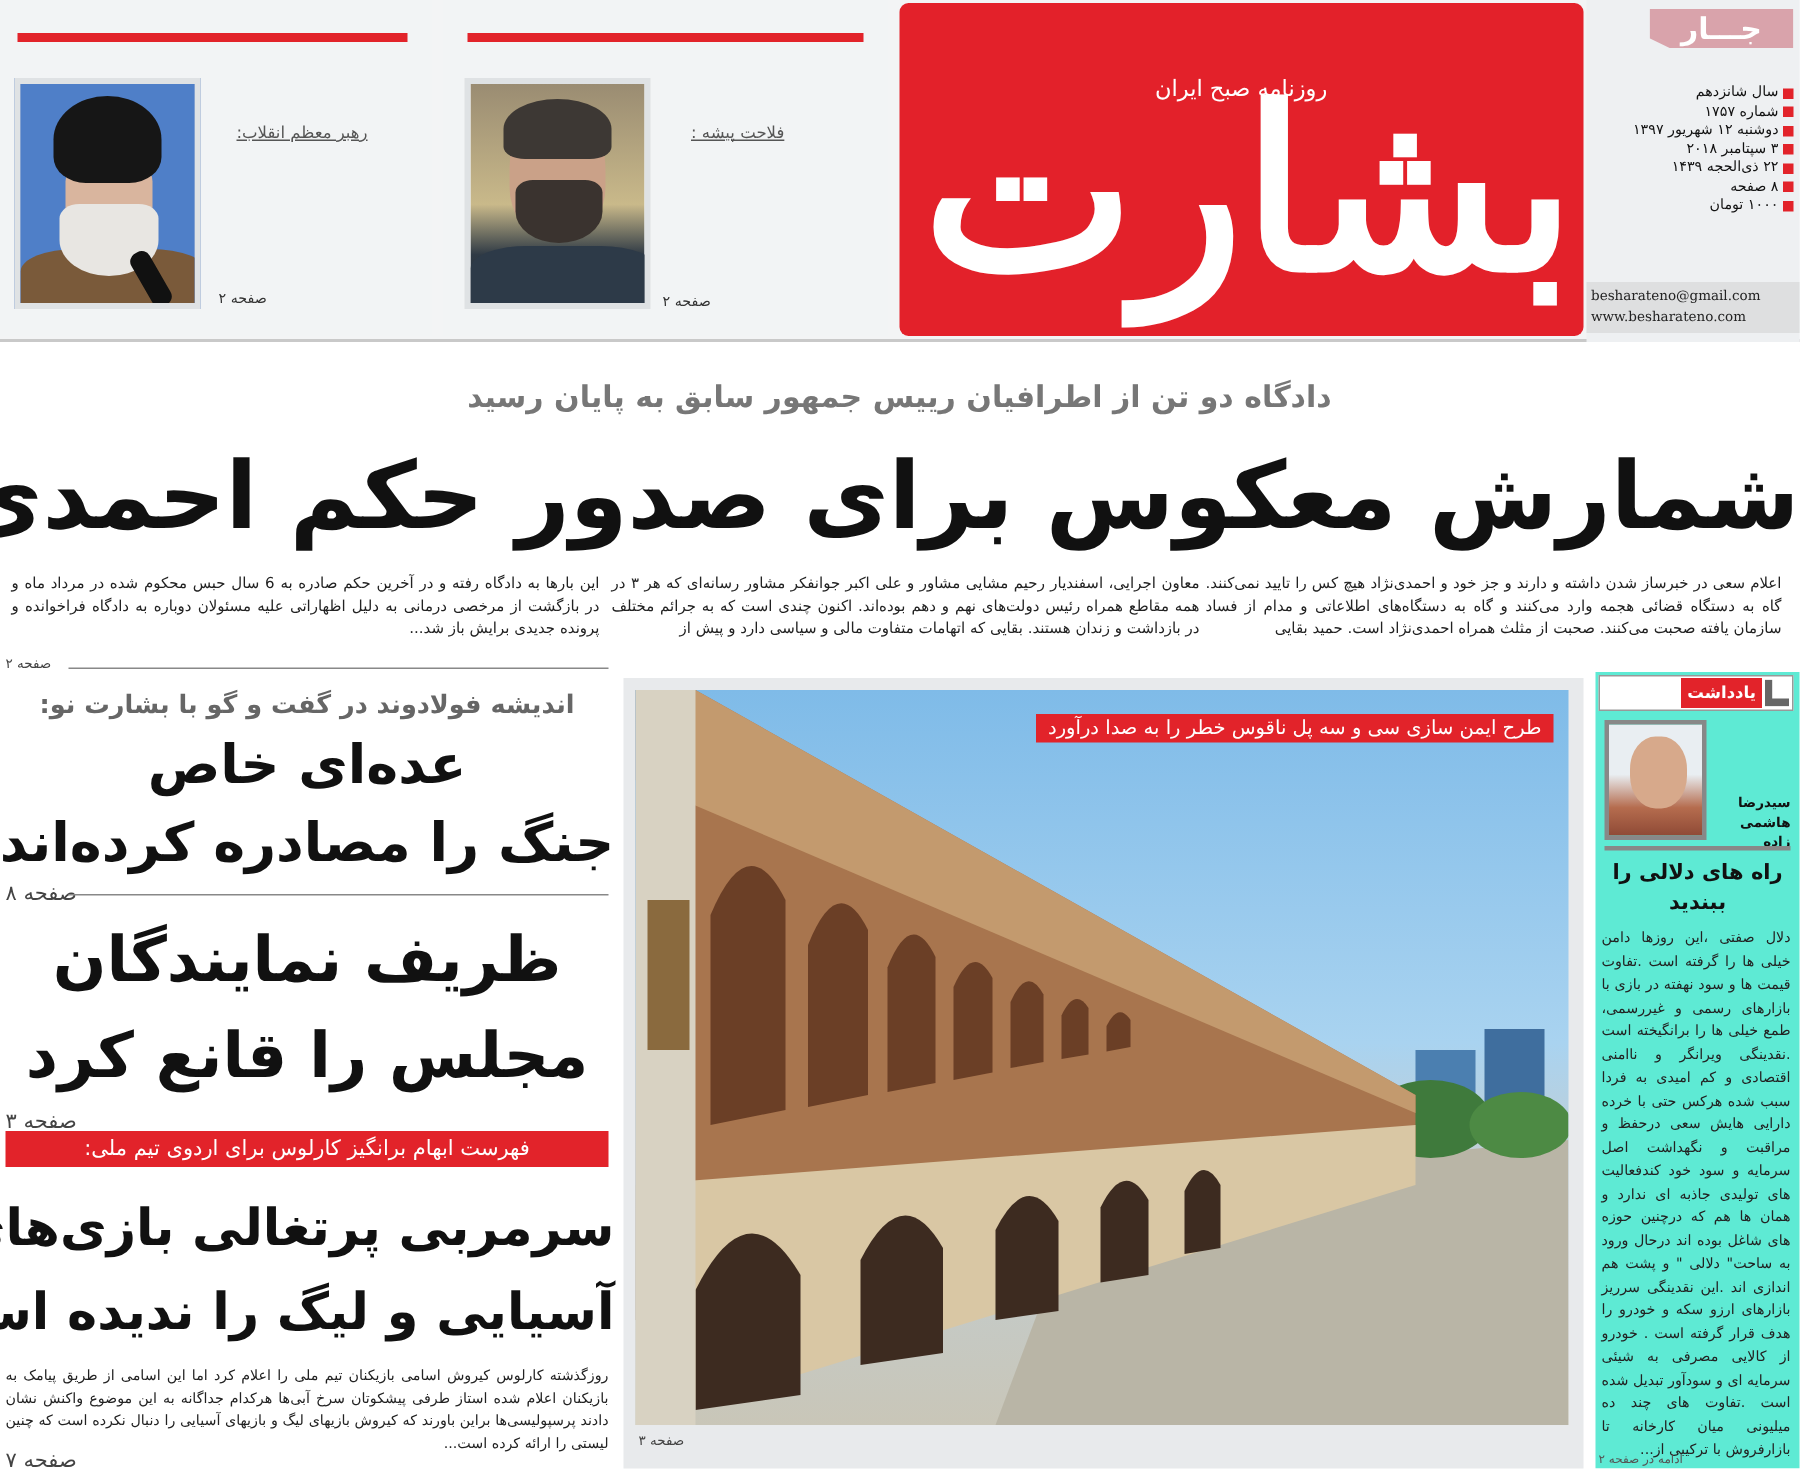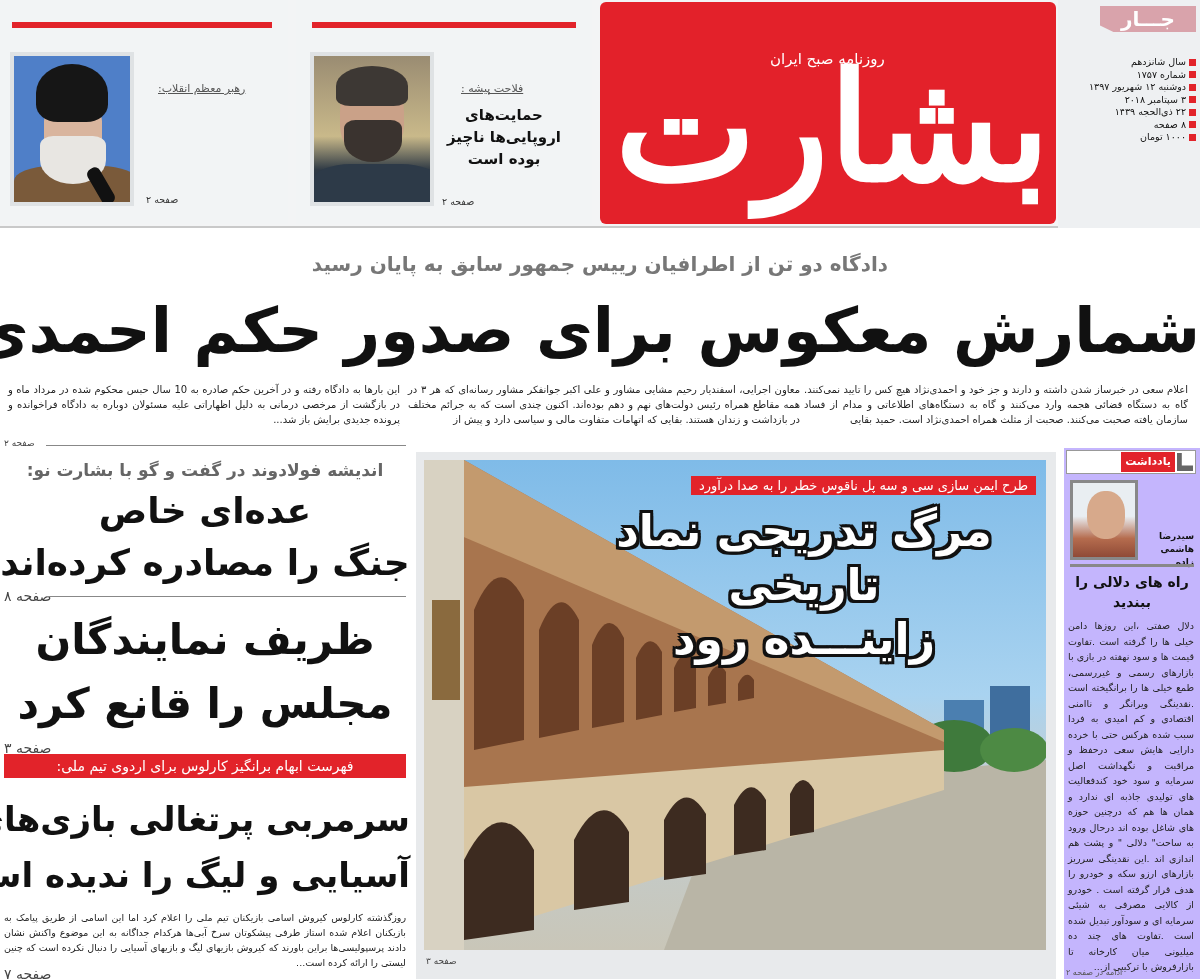--- a/index.html
+++ b/index.html
@@ -77,21 +77,21 @@
     
     .center { position: absolute; left: 416px; top: 452px; width: 640px; height: 592px; background: #e8eaec; }
     .photo-main { position: absolute; left: 8px; top: 8px; width: 622px; height: 490px; overflow: hidden; background: linear-gradient(180deg, #7fbbe8 0%, #a9d3f0 48%, #bfcfd8 62%, #c9c6b8 100%); }
     .strap { position: absolute; right: 10px; top: 16px; background: #e2232a; color: #fff; font-size: 13px; padding: 2px 8px; white-space: nowrap; }
     .center-head { position: absolute; right: 12px; top: 44px; width: 460px; text-align: center; font-size: 44px; font-weight: bold; color: #fff; line-height: 54px;
       text-shadow: -3px -3px 0 #111, 3px -3px 0 #111, -3px 3px 0 #111, 3px 3px 0 #111, 0 3px 0 #111, 0 -3px 0 #111, 3px 0 0 #111, -3px 0 0 #111; }
     .bridge { position: absolute; left: 0; top: 0; width: 622px; height: 490px; }
     .center-page { position: absolute; left: 10px; top: 504px; font-size: 9px; color: #444; }
 
     
-    .right-col { position: absolute; right: 0; top: 448px; width: 136px; height: 531px; background: #c4b5fd; }
+    .right-col { position: absolute; right: 0; top: 448px; width: 136px; height: 531px; background: #5eead4; }
     .note-badge { position: absolute; right: 4px; top: 2px; width: 130px; height: 24px; border: 1px solid #999; background: #fff; }
     .note-badge .label { position: absolute; right: 20px; top: 1px; height: 20px; background: #e2232a; color: #fff; font-size: 11px; font-weight: bold; padding: 0 4px; line-height: 20px; }
     .note-badge .corner { position: absolute; right: 2px; top: 2px; width: 16px; height: 18px; background: #666; clip-path: polygon(0 0, 30% 0, 30% 70%, 100% 70%, 100% 100%, 0 100%); }
     .author-photo { position: absolute; right: 62px; top: 32px; width: 68px; height: 80px; border: 3px solid #888; background: linear-gradient(#e9eef2 0%, #e9eef2 45%, #b56c4e 75%, #8f4a36 100%); overflow: hidden; }
     .author-photo .head { position: absolute; left: 14px; top: 8px; width: 38px; height: 48px; border-radius: 45%; background: #d7a98b; }
     .author-name { position: absolute; right: 6px; top: 82px; width: 54px; font-size: 9px; font-weight: bold; line-height: 13px; text-align: right; color: #111; }
     .author-rule { position: absolute; right: 6px; top: 116px; width: 124px; height: 3px; background: #888; }
     .note-head { position: absolute; right: 4px; top: 124px; width: 128px; text-align: center; font-size: 14px; font-weight: bold; line-height: 20px; color: #111; }
     .note-body { position: absolute; right: 6px; top: 170px; width: 126px; font-size: 9.5px; line-height: 15.5px; text-align: justify; color: #222; }
     .note-cont { position: absolute; left: 2px; bottom: 2px; font-size: 8px; color: #555; }
@@ -126,39 +126,42 @@
         </li>
       <li>
           <span class="sq"></span>
           <span>۸ صفحه</span>
         </li>
       <li>
           <span class="sq"></span>
           <span>۱۰۰۰ تومان</span>
         </li>
     </ul>
+    <div class="contact">
+      <div>besharateno@gmail.com</div>
+      <div>www.besharateno.com</div>
+    </div>
   </div>
 
   <div class="logo">
     <div class="logo-main">بشارت نو</div>
     <div class="logo-sub">روزنامه صبح ایران</div>
   </div>
 
   <div class="teaser" id="teaser-1">
     <div class="redbar"></div>
     <div class="photo">
       <div class="ph-man">
         <div class="body"></div>
           <div class="head"></div>
           <div class="hair"></div>
           <div class="beard"></div>
       </div>
     </div>
     <div class="kicker">فلاحت پیشه :</div>
-    <div class="headline">حمایت‌های اروپایی‌ها ناچیز بوده است</div>
     <div class="page-ref">صفحه ۲</div>
   </div>
 
   <div class="teaser" id="teaser-2">
     <div class="redbar"></div>
     <div class="photo">
       <div class="ph-leader">
         <div class="robe"></div>
           <div class="face"></div>
           <div class="turban"></div>
@@ -169,21 +172,21 @@
     <div class="kicker">رهبر معظم انقلاب:</div>
     <div class="page-ref">صفحه ۲</div>
   </div>
 </header>
 
 <section class="lead">
   <div class="lead-kicker">دادگاه دو تن از اطرافیان رییس جمهور سابق به پایان رسید</div>
   <h1 class="lead-headline">شمارش معکوس برای صدور حکم احمدی نژادی ها</h1>
   <p class="lead-body" id="lead-col-1">اعلام سعی در خبرساز شدن داشته و دارند و جز خود و احمدی‌نژاد هیچ کس را تایید نمی‌کنند. گاه به دستگاه قضائی هجمه وارد می‌کنند و گاه به دستگاه‌های اطلاعاتی و مدام از فساد سازمان یافته صحبت می‌کنند. صحبت از مثلث همراه احمدی‌نژاد است. حمید بقایی</p>
   <p class="lead-body" id="lead-col-2">معاون اجرایی، اسفندیار رحیم مشایی مشاور و علی اکبر جوانفکر مشاور رسانه‌ای که هر ۳ در همه مقاطع همراه رئیس دولت‌های نهم و دهم بوده‌اند. اکنون چندی است که به جرائم مختلف در بازداشت و زندان هستند. بقایی که اتهامات متفاوت مالی و سیاسی دارد و پیش از</p>
-  <p class="lead-body" id="lead-col-3">این بارها به دادگاه رفته و در آخرین حکم صادره به 10 سال حبس محکوم شده در مرداد ماه و در بازگشت از مرخصی درمانی به دلیل اظهاراتی علیه مسئولان دوباره به دادگاه فراخوانده و پرونده جدیدی برایش باز شد...</p>
+  <p class="lead-body" id="lead-col-3">این بارها به دادگاه رفته و در آخرین حکم صادره به 6 سال حبس محکوم شده در مرداد ماه و در بازگشت از مرخصی درمانی به دلیل اظهاراتی علیه مسئولان دوباره به دادگاه فراخوانده و پرونده جدیدی برایش باز شد...</p>
   <div class="lead-page">صفحه ۲</div>
   <div class="lead-rule"></div>
 </section>
 
 <section class="left-col">
 
   <div>
     <div class="story-kicker" style="top:10px;">اندیشه فولادوند در گفت و گو با بشارت نو:</div>
     <div class="story-head" style="top:36px; font-size:36px; line-height:50px;">عده‌ای خاص</div>
     <div class="story-head" style="top:88px; font-size:36px; line-height:50px;">جنگ را مصادره کرده‌اند</div>
@@ -236,24 +239,20 @@
         <path d="M150,380 L150,450 L205,442 L205,372 Q178,325 150,380Z"></path>
         <path d="M240,360 L240,420 L282,414 L282,354 Q261,318 240,360Z"></path>
         <path d="M310,345 L310,395 L342,390 L342,340 Q326,312 310,345Z"></path>
         <path d="M366,334 L366,376 L390,372 L390,330 Q378,308 366,334Z"></path>
       </g>
 
       <rect x="0" y="0" width="40" height="490" fill="#d8d2c2"></rect>
       <rect x="8" y="140" width="28" height="100" fill="#8a6a3e"></rect>
     </svg>
     <div class="strap">طرح ایمن سازی سی و سه پل ناقوس خطر را به صدا درآورد</div>
-    <div class="center-head">
-      <div>مرگ تدریجی نماد تاریخی</div>
-      <div>زاینـــده رود</div>
-    </div>
   </div>
   <div class="center-page">صفحه ۳</div>
 </section>
 
 <aside class="right-col">
   <div class="note-badge">
     <span class="corner"></span>
     <span class="label">یادداشت</span>
   </div>
   <div class="author-photo">

